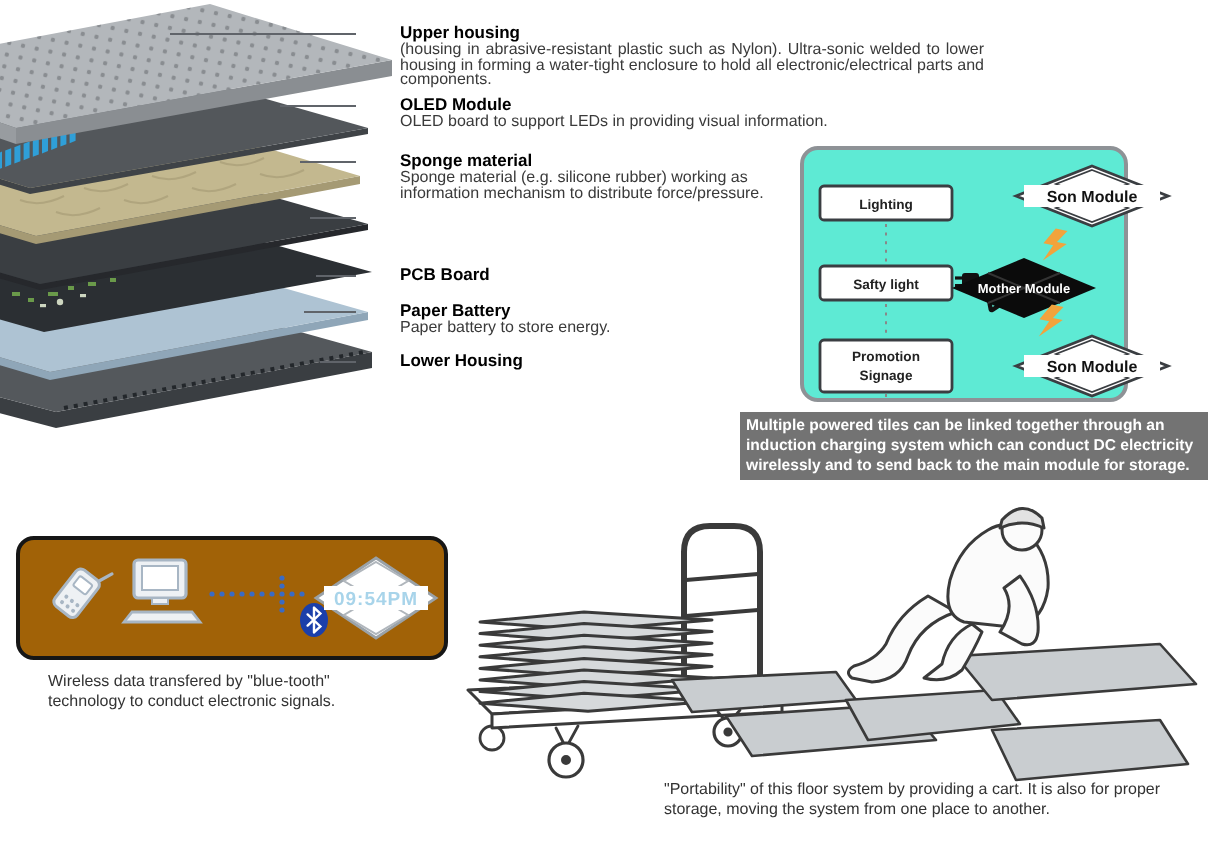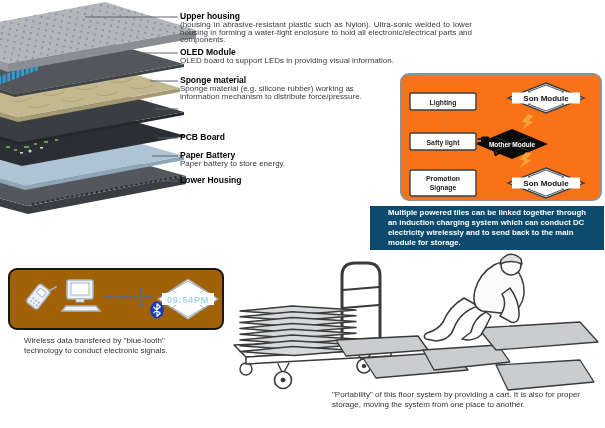--- a/index.html
+++ b/index.html
@@ -1,32 +1,32 @@
 <!DOCTYPE html>
 <html><head>
 <meta charset="utf-8">
 <style>
   html,body{margin:0;padding:0;background:#fff;}
   .canvas{position:relative;width:605px;height:428px;background:#fff;overflow:hidden;
           font-family:"Liberation Sans",sans-serif;color:#222;}
   .abs{position:absolute;}
   
-  .layer-label{position:absolute;left:180px;}
+  .layer-label{position:absolute;left:200px;}
   .layer-label .lt{font-size:8.5px;font-weight:bold;color:#000;line-height:9px;}
   .layer-label .ld{font-size:8px;color:#3a3a3a;line-height:7.6px;}
   .ld.just{text-align:justify;}
   
   .heading{position:absolute;left:25px;top:214px;font-size:9.5px;font-weight:bold;color:#000;
            border-bottom:1.5px solid #000;padding-bottom:1px;letter-spacing:.2px;}
   
-  .module-panel{position:absolute;left:400px;top:73px;width:202px;height:128px;
-                border:2px solid #8e9296;border-radius:9px;background:#f97316;box-sizing:border-box;}
-  
-  .note-black{position:absolute;left:370px;top:206px;width:234px;background:#0c4a6e;color:#fff;
-              font-size:7.8px;font-weight:bold;line-height:10px;padding:2px 18px;box-sizing:border-box;}
+  .module-panel{position:absolute;left:400px;top:73px;width:164px;height:128px;
+                border:2px solid #8e9296;border-radius:9px;background:#5eead4;box-sizing:border-box;}
+  
+  .note-black{position:absolute;left:370px;top:206px;width:234px;background:#737373;color:#fff;
+              font-size:7.8px;font-weight:bold;line-height:10px;padding:2px 3px;box-sizing:border-box;}
   
   .bt-panel{position:absolute;left:8px;top:268px;width:216px;height:62px;border:2.5px solid #161616;
             border-radius:9px;background:#a16207;box-sizing:border-box;}
   .bt-caption{position:absolute;left:24px;top:336px;width:180px;font-size:8px;line-height:9.5px;color:#333;}
   .port-caption{position:absolute;left:332px;top:390px;width:272px;font-size:8px;line-height:9.5px;color:#333;}
   svg text{font-family:"Liberation Sans",sans-serif;}
 </style>
 </head>
 <body>
 

